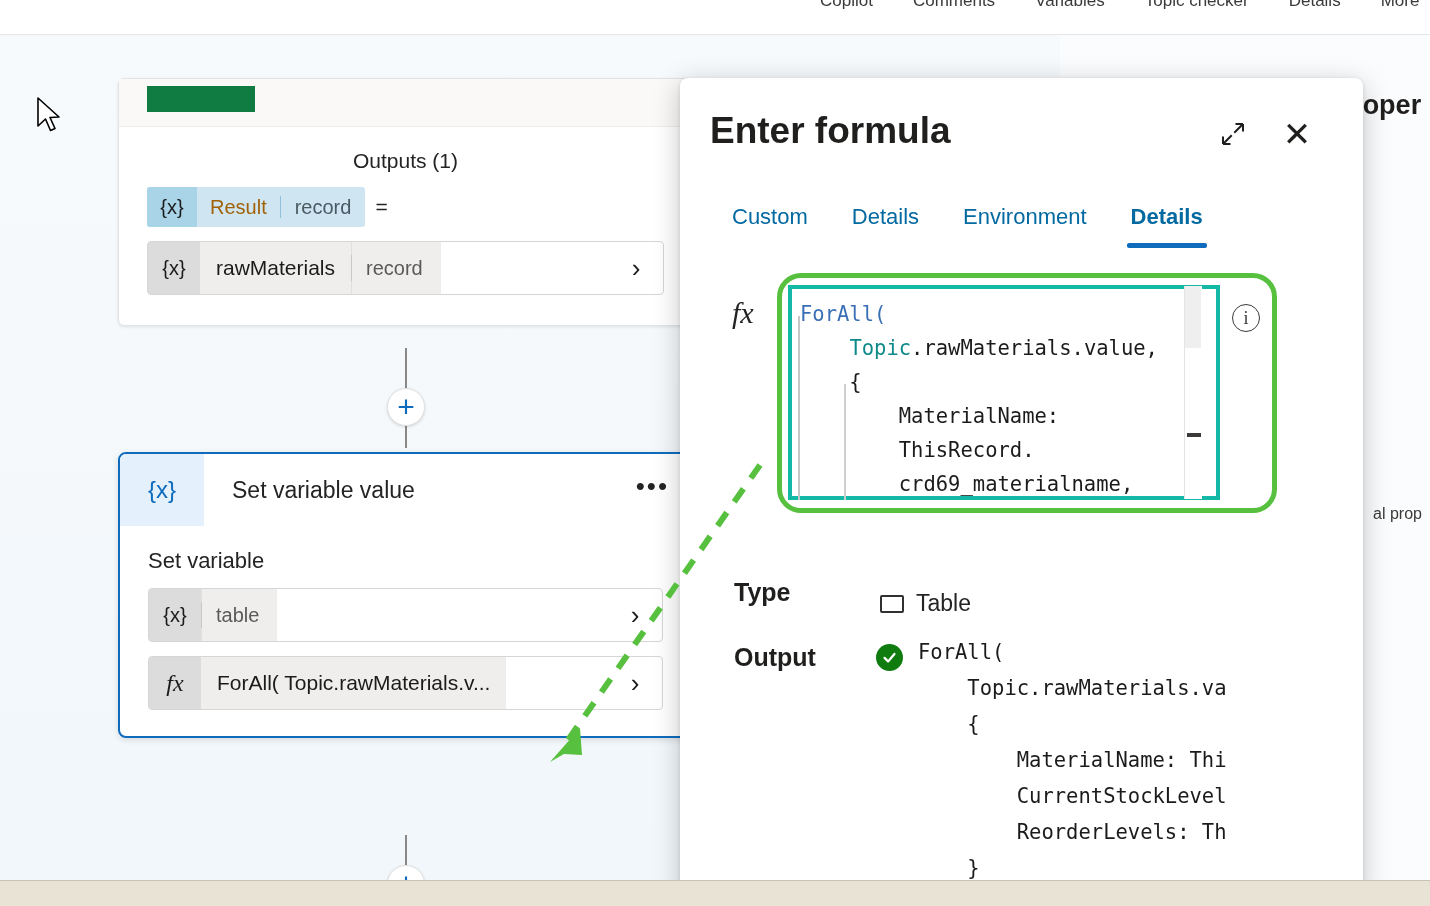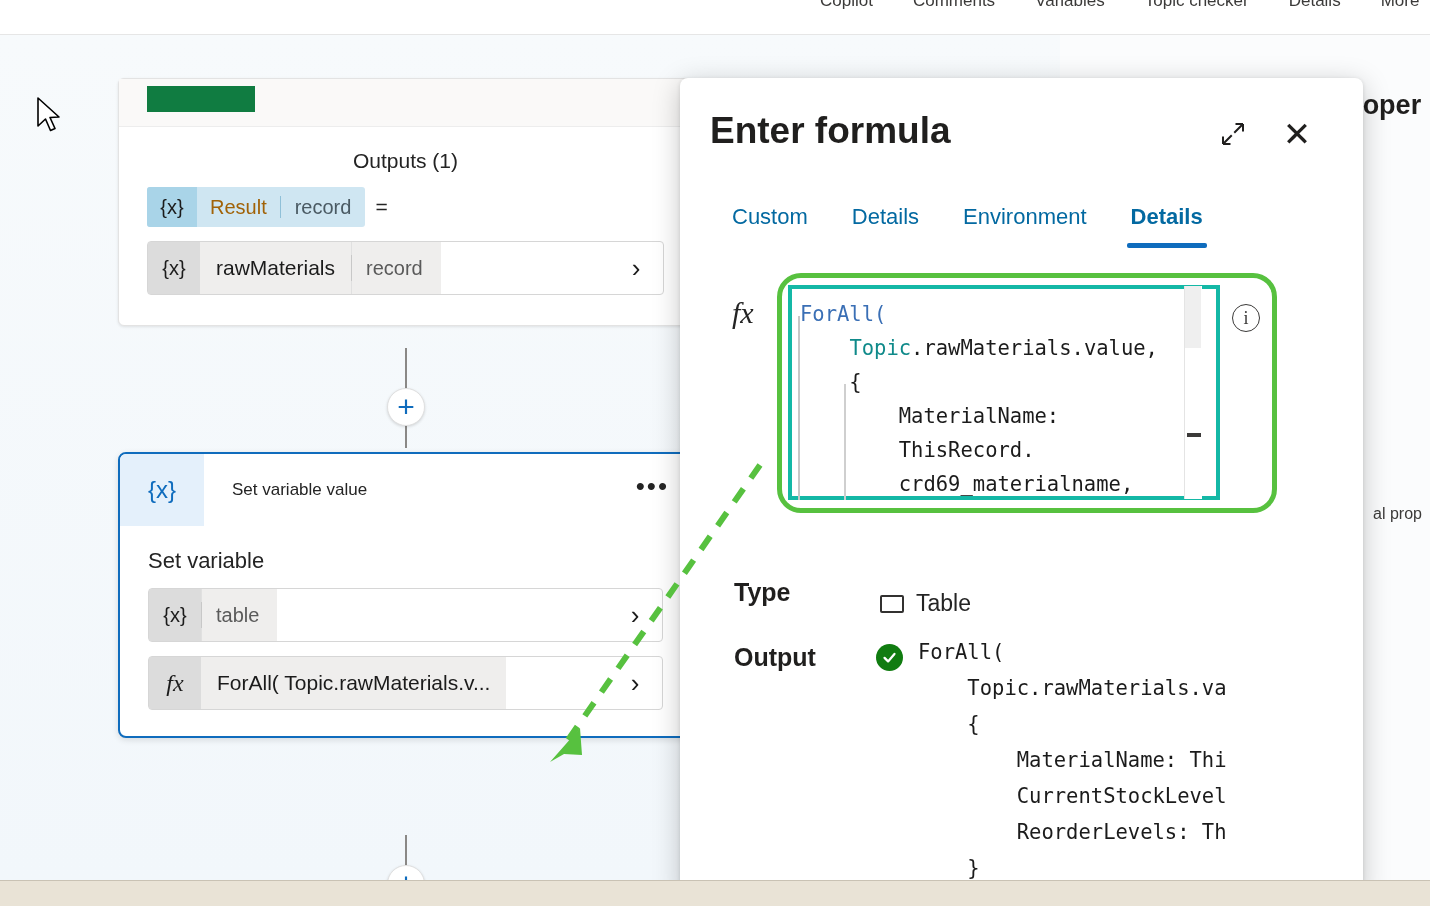--- a/index.html
+++ b/index.html
@@ -213,21 +213,21 @@
   }
   .node-sel-head {
     height:72px; display:flex; align-items:center; position:relative;
   }
   .node-sel-head .ic-cell {
     width:84px; height:72px; background:#e4f0fb;
     display:flex; align-items:center; justify-content:center;
     color:#0f6cbd; font-size:24px;
   }
   .node-sel-head .title {
-    font-size:17px; color:#242424; padding-left:28px;
+    font-size:23px; color:#242424; padding-left:28px;
   }
   .node-sel-head .dots {
     position:absolute; right:22px; top:26px;
     font-size:26px; color:#242424; letter-spacing:2px; line-height:12px;
   }
   .node-sel-body { padding: 8px 28px 26px 28px; }
   .sub-label { font-size:22px; color:#242424; margin:14px 0 12px 0; }
 
   
   .dialog {

